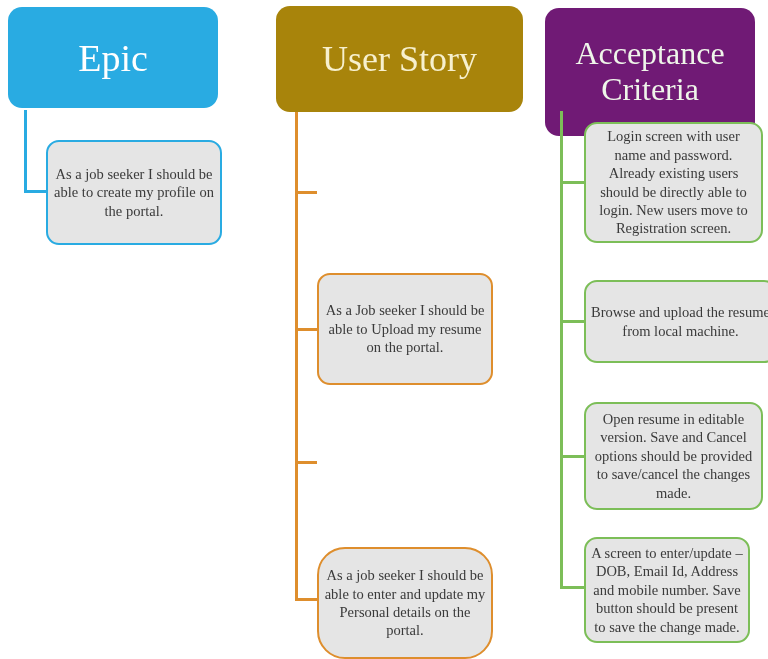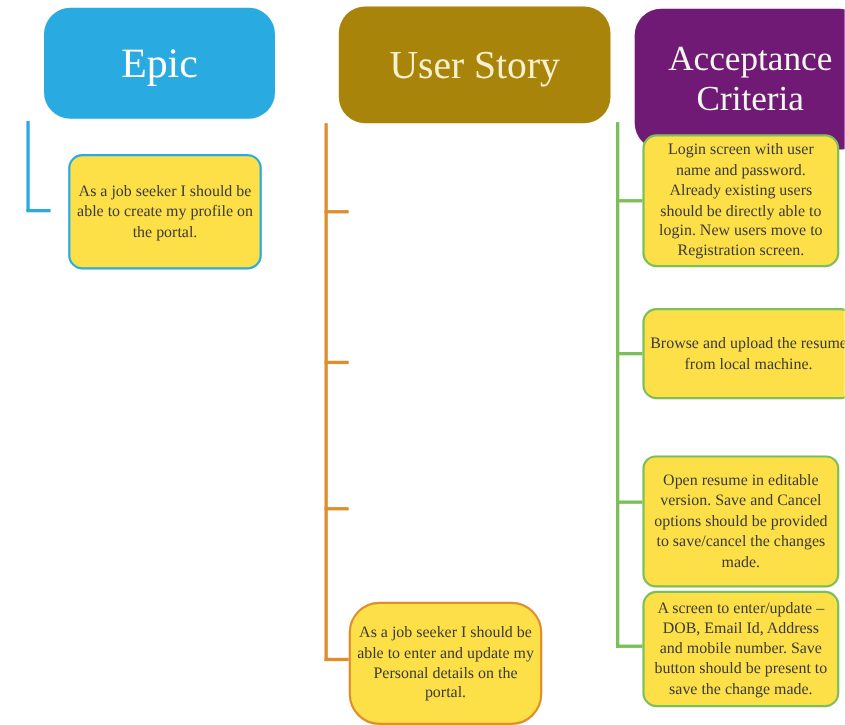--- a/index.html
+++ b/index.html
@@ -2,47 +2,46 @@
 <html><head>
 <meta charset="utf-8">
 <style>
   html,body { margin:0; padding:0; background:#ffffff; }
   .canvas {
     position:relative; width:768px; height:659px; background:#ffffff;
     font-family:"Liberation Serif","DejaVu Serif",serif; overflow:hidden;
   }
   
   .hdr {
-    position:absolute; border-radius:24px;
+    position:absolute; border-radius:14px;
     display:flex; align-items:center; justify-content:center;
     text-align:center;
-    margin-left:32px;
   }
   .hdr1 { left:8px;  top:7px; width:210px; height:101px; background:#29ABE2; color:#FFFFFF; font-size:38px; }
   .hdr2 { left:276px; top:6px; width:247px; height:106px; background:#A8840B; color:#F7F0CE; font-size:36px; }
   .hdr3 { left:545px; top:8px; width:210px; height:128px; background:#701a75; color:#EFF6EA; font-size:32px; line-height:1.12; }
   
   .card {
-    position:absolute; background:#fde047; border-radius:13px;
+    position:absolute; background:#e5e5e5; border-radius:13px;
     display:flex; align-items:center; justify-content:center;
     text-align:center; color:#3A3A3A; font-size:14.5px; line-height:1.27;
     padding:6px 5px; box-sizing:border-box;
   }
-  .card-epic { border:2.5px solid #29ABE2;margin-left:16px; }
+  .card-epic { border:2.5px solid #29ABE2; }
   .card-us   { border:2.5px solid #DE8E2D; }
   .card-ac   { border:2.5px solid #7CBE58; }
   .c1a { left:46px;  top:140px; width:176px; height:105px; }
   .c2a { left:317px; top:140px; width:176px; height:105px; }
   .c2b { left:317px; top:273px; width:176px; height:112px; }
   .c2c { left:317px; top:407px; width:176px; height:111px; }
   .c2d { left:317px; top:547px; width:176px; height:112px;border-radius:28px; }
   .c3a { left:584px; top:122px; width:179px; height:121px; }
   .c3b { left:584px; top:280px; width:193px; height:83px;  }
-  .c3c { left:584px; top:414px; width:179px; height:120px;border-radius:12px; }
-  .c3d { left:584px; top:537px; width:179px; height:106px; }
+  .c3c { left:584px; top:402px; width:179px; height:108px; }
+  .c3d { left:584px; top:537px; width:166px; height:106px; }
   
   .vline, .hline { position:absolute; }
   .vline { width:2.5px; }
   .hline { height:2.5px; }
   .v1  { left:24px;  top:110px; height:82px;  background:#29ABE2; }
   .h1a { left:24px;  top:190px; width:22px;   background:#29ABE2; }
   .v2  { left:295px; top:112px; height:489px; background:#DE8E2D; }
   .h2a { left:295px; top:191px; width:22px;   background:#DE8E2D; }
   .h2b { left:295px; top:328px; width:22px;   background:#DE8E2D; }
   .h2c { left:295px; top:461px; width:22px;   background:#DE8E2D; }
@@ -68,20 +67,23 @@
   </div>
 
   <div class="hdr hdr2">
     <span>User Story</span>
   </div>
   <div class="vline v2"></div>
   <div class="hline h2a"></div>
   <div class="hline h2b"></div>
   <div class="hline h2c"></div>
   <div class="hline h2d"></div>
+  <div class="card card-us c2b">
+    <span>As a Job seeker I should be able to Upload my resume on the portal.</span>
+  </div>
   <div class="card card-us c2d">
     <span>As a job seeker I should be able to enter and update my Personal details on the portal.</span>
   </div>
 
   <div class="hdr hdr3">
     <span>Acceptance Criteria</span>
   </div>
   <div class="vline v3"></div>
   <div class="hline h3a"></div>
   <div class="hline h3b"></div>

